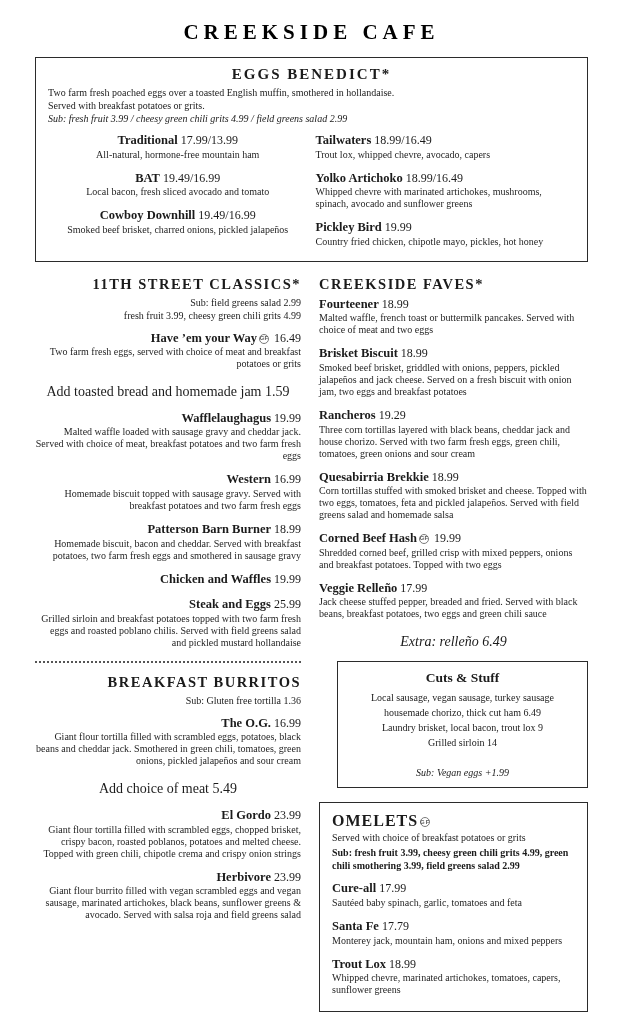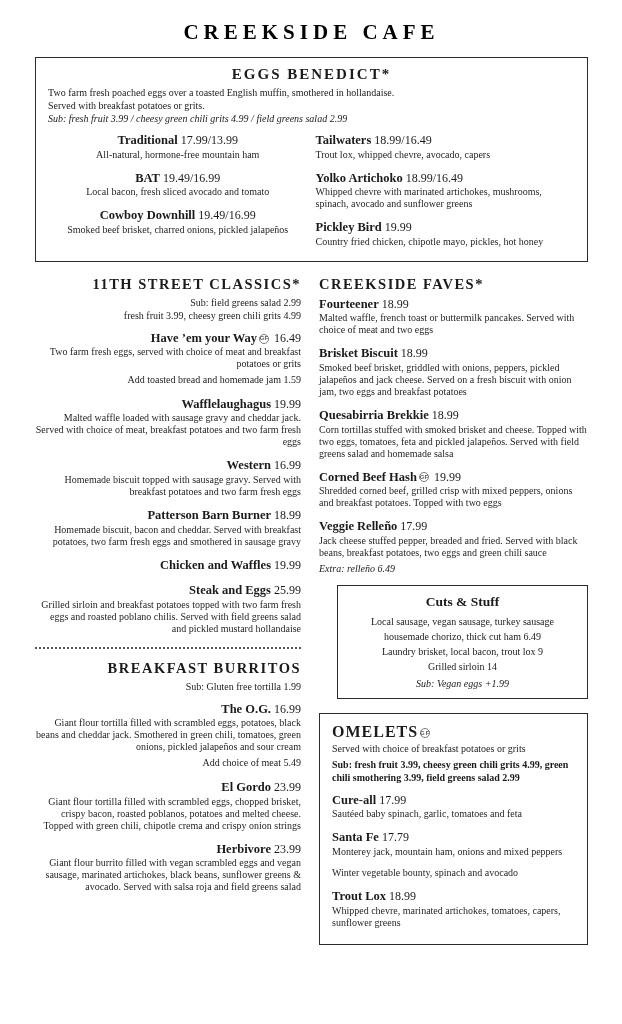--- a/index.html
+++ b/index.html
@@ -23,21 +23,21 @@
   .italic { font-style:italic; }
   .benedict-cols { display:flex; gap:8px; margin-top:7px; }
   .benedict-col { width:50%; }
   .benedict-col.left { text-align:center; }
   .benedict-col.right { text-align:left; }
 
   .menu-item { margin-bottom:9px; }
   .item-head { font-size:12.5px; font-weight:700; line-height:1.3; }
   .item-price { font-weight:400; font-size:12px; margin-left:3px; }
   .item-desc { font-size:10px; line-height:1.2; color:#1f1f1f; }
-  .item-extra { font-size:10px; line-height:1.25; margin-top:4px; }
+  .item-extra { font-size:14px; line-height:1.25; margin-top:13px;text-align:center; }
 
   .gf-badge {
     display:inline-flex; align-items:center; justify-content:center;
     width:10px; height:10px; border:1px solid #7a7a7a; border-radius:50%;
     font-size:6px; color:#5a5a5a; vertical-align:2px; margin:0 2px;
     font-family:"Liberation Sans",sans-serif; font-weight:700;
   }
 
   
   .main-cols { display:flex; gap:18px; }
@@ -50,21 +50,21 @@
 
   .dotted-divider { border-top:2px dotted #555; margin:12px 0 11px; height:0; }
 
   
   .cuts-box {
     border:1px solid #2b2b2b; margin:10px 0 14px 18px; padding:8px 10px 9px;
     text-align:center;
   }
   .cuts-title { font-size:13.5px; font-weight:700; margin-bottom:4px; }
   .cuts-line { font-size:10px; line-height:1.5; }
-  .cuts-sub { font-size:10px; margin-top:4px; font-style:italic; }
+  .cuts-sub { font-size:10px; margin-top:17px; font-style:italic; }
 
   
   .omelets-box { border:1px solid #2b2b2b; padding:9px 12px 6px; }
   .omelets-title { font-size:16px; font-weight:700; letter-spacing:1px; margin-bottom:2px; }
   .omelets-desc { font-size:10px; line-height:1.25; }
   .omelets-sub { font-size:10px; font-weight:700; line-height:1.3; margin:2px 0 8px; }
 </style>
 </head>
 <body>
 
@@ -139,21 +139,21 @@
         <div class="item-head"><span class="item-name">Chicken and Waffles</span><span class="item-price">19.99</span></div>
       </div>
       <div class="menu-item">
         <div class="item-head"><span class="item-name">Steak and Eggs</span><span class="item-price">25.99</span></div>
         <div class="item-desc">Grilled sirloin and breakfast potatoes topped with two farm fresh eggs and roasted poblano chilis. Served with field greens salad and pickled mustard hollandaise</div>
       </div>
 
       <div class="dotted-divider"></div>
 
       <h2 class="section-heading">BREAKFAST BURRITOS</h2>
-      <p class="sub-line after-sub">Sub: Gluten free tortilla 1.99</p>
+      <p class="sub-line after-sub">Sub: Gluten free tortilla 1.36</p>
 
       <div class="menu-item">
         <div class="item-head"><span class="item-name">The O.G.</span><span class="item-price">16.99</span></div>
         <div class="item-desc">Giant flour tortilla filled with scrambled eggs, potatoes, black beans and cheddar jack. Smothered in green chili, tomatoes, green onions, pickled jalapeños and sour cream</div>
         <div class="item-extra">Add choice of meat 5.49</div>
       </div>
       <div class="menu-item">
         <div class="item-head"><span class="item-name">El Gordo</span><span class="item-price">23.99</span></div>
         <div class="item-desc">Giant flour tortilla filled with scrambled eggs, chopped brisket, crispy bacon, roasted poblanos, potatoes and melted cheese. Topped with green chili, chipotle crema and crispy onion strings</div>
       </div>
@@ -166,20 +166,24 @@
     <div class="col-right">
       <h2 class="section-heading">CREEKSIDE FAVES*</h2>
 
       <div class="menu-item">
         <div class="item-head"><span class="item-name">Fourteener</span><span class="item-price">18.99</span></div>
         <div class="item-desc">Malted waffle, french toast or buttermilk pancakes. Served with choice of meat and two eggs</div>
       </div>
       <div class="menu-item">
         <div class="item-head"><span class="item-name">Brisket Biscuit</span><span class="item-price">18.99</span></div>
         <div class="item-desc">Smoked beef brisket, griddled with onions, peppers, pickled jalapeños and jack cheese. Served on a fresh biscuit with onion jam, two eggs and breakfast potatoes</div>
+      </div>
+      <div class="menu-item">
+        <div class="item-head"><span class="item-name">Rancheros</span><span class="item-price">19.29</span></div>
+        <div class="item-desc">Three corn tortillas layered with black beans, cheddar jack and house chorizo. Served with two farm fresh eggs, green chili, tomatoes, green onions and sour cream</div>
       </div>
       <div class="menu-item">
         <div class="item-head"><span class="item-name">Quesabirria Brekkie</span><span class="item-price">18.99</span></div>
         <div class="item-desc">Corn tortillas stuffed with smoked brisket and cheese. Topped with two eggs, tomatoes, feta and pickled jalapeños. Served with field greens salad and homemade salsa</div>
       </div>
       <div class="menu-item">
         <div class="item-head"><span class="item-name">Corned Beef Hash</span><span class="gf-badge">GF</span><span class="item-price">19.99</span></div>
         <div class="item-desc">Shredded corned beef, grilled crisp with mixed peppers, onions and breakfast potatoes. Topped with two eggs</div>
       </div>
       <div class="menu-item">
@@ -204,21 +208,20 @@
 
         <div class="menu-item">
           <div class="item-head"><span class="item-name">Cure-all</span><span class="item-price">17.99</span></div>
           <div class="item-desc">Sautéed baby spinach, garlic, tomatoes and feta</div>
         </div>
         <div class="menu-item">
           <div class="item-head"><span class="item-name">Santa Fe</span><span class="item-price">17.79</span></div>
           <div class="item-desc">Monterey jack, mountain ham, onions and mixed peppers</div>
         </div>
         <div class="menu-item">
-          <div class="item-desc">Winter vegetable bounty, spinach and avocado</div>
         </div>
         <div class="menu-item">
           <div class="item-head"><span class="item-name">Trout Lox</span><span class="item-price">18.99</span></div>
           <div class="item-desc">Whipped chevre, marinated artichokes, tomatoes, capers, sunflower greens</div>
         </div>
       </div>
     </div>
   </div>
 </div>
 

